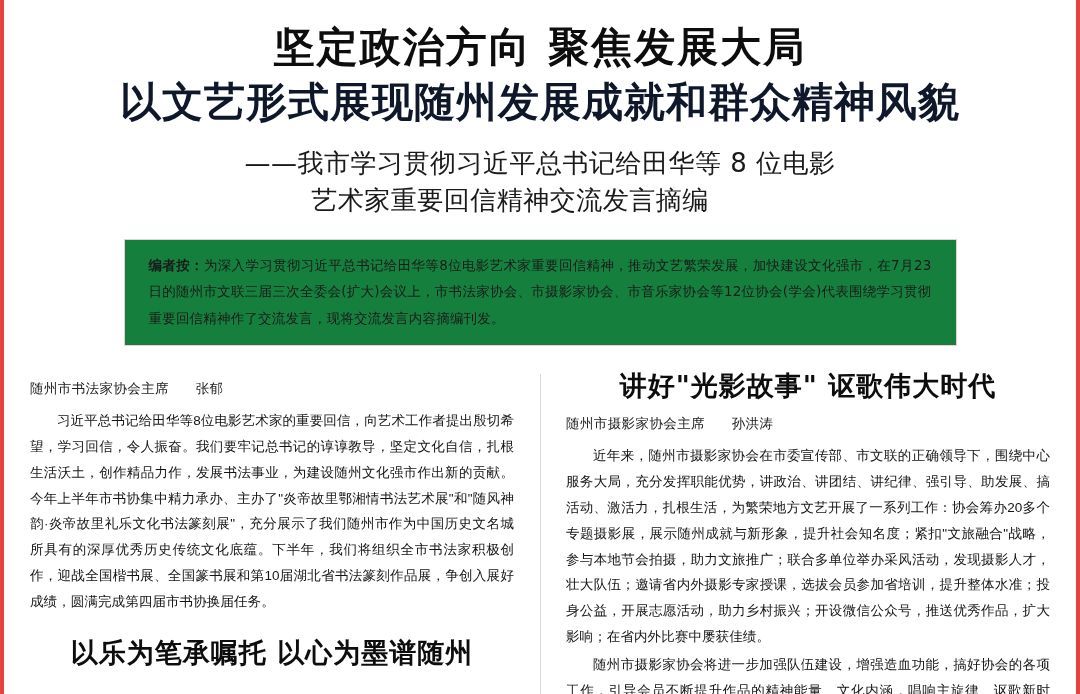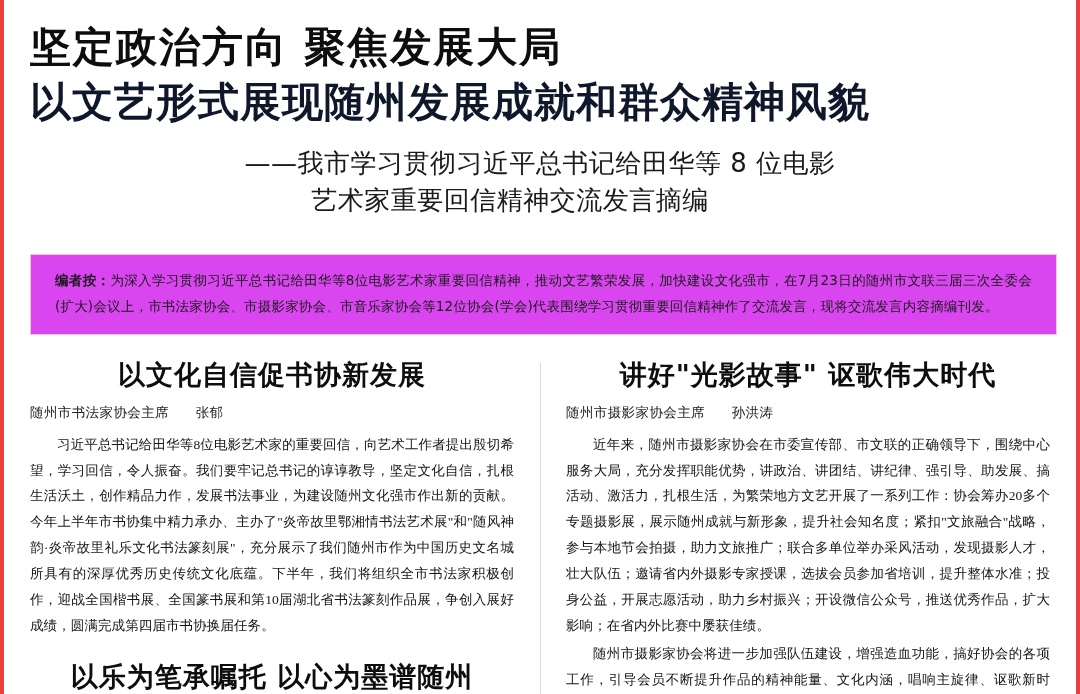--- a/index.html
+++ b/index.html
@@ -27,20 +27,21 @@
     position: relative;
     width: 100%;
     height: 100%;
     box-sizing: border-box;
     padding: 0 26px;
   }
 
   
   .headline-block {
     padding-top: 22px;
+    text-align: center;
   }
   .headline-1 {
     font-family: "DejaVu Sans", sans-serif;
     font-weight: bold;
     font-size: 41px;
     letter-spacing: 2px;
     line-height: 1.25;
     color: #0d0d0d;
   }
   .headline-2 {
@@ -63,24 +64,24 @@
     color: #1a1a1a;
     letter-spacing: 0.5px;
   }
   .subhead .line2 {
     display: block;
     margin-left: -60px;
   }
 
   
   .editor-box {
-    margin: 34px auto 0 auto;
-    width: 1027px;
-    box-sizing: border-box;
-    background: #d946ef;
+    margin: 19px auto 0 auto;
+    width: 833px;
+    box-sizing: border-box;
+    background: #15803d;
     border: 1px solid #f3c9d4;
     padding: 12px 24px 14px 24px;
   }
   .editor-box p {
     margin: 0;
     font-family: "DejaVu Sans", sans-serif;
     font-size: 13.5px;
     line-height: 1.95;
     color: #1a1a1a;
     text-align: justify;
@@ -126,21 +127,21 @@
     font-family: "DejaVu Sans", sans-serif;
     font-size: 13.5px;
     color: #222222;
     letter-spacing: 0.4px;
   }
   .byline .name {
     margin-left: 22px;
   }
   .body-text {
     margin-top: 10px;
-    font-family: Liberation Serif, serif;
+    font-family: Liberation Sans, sans-serif;
     font-size: 13.5px;
     line-height: 1.92;
     color: #141414;
     text-align: justify;
     letter-spacing: 0.1px;
   }
   .body-text p {
     margin: 0;
     text-indent: 2em;
   }
@@ -173,21 +174,20 @@
     </div>
 
     <div class="editor-box">
       <p><span class="editor-label">编者按：</span><span>为深入学习贯彻习近平总书记给田华等8位电影艺术家重要回信精神，推动文艺繁荣发展，加快建设文化强市，在7月23日的随州市文联三届三次全委会(扩大)会议上，市书法家协会、市摄影家协会、市音乐家协会等12位协会(学会)代表围绕学习贯彻重要回信精神作了交流发言，现将交流发言内容摘编刊发。</span></p>
     </div>
 
     <div class="columns">
       <div class="col-divider"></div>
 
       <div class="col col-left">
-        <div class="art-title">以文化自信促书协新发展</div>
         <div class="byline">
           <span>随州市书法家协会主席</span>
           <span class="name">张郁</span>
         </div>
         <div class="body-text">
           <p>习近平总书记给田华等8位电影艺术家的重要回信，向艺术工作者提出殷切希望，学习回信，令人振奋。我们要牢记总书记的谆谆教导，坚定文化自信，扎根生活沃土，创作精品力作，发展书法事业，为建设随州文化强市作出新的贡献。今年上半年市书协集中精力承办、主办了"炎帝故里鄂湘情书法艺术展"和"随风神韵·炎帝故里礼乐文化书法篆刻展"，充分展示了我们随州市作为中国历史文名城所具有的深厚优秀历史传统文化底蕴。下半年，我们将组织全市书法家积极创作，迎战全国楷书展、全国篆书展和第10届湖北省书法篆刻作品展，争创入展好成绩，圆满完成第四届市书协换届任务。</p>
         </div>
         <div class="next-title">以乐为笔承嘱托  以心为墨谱随州</div>
       </div>
 

